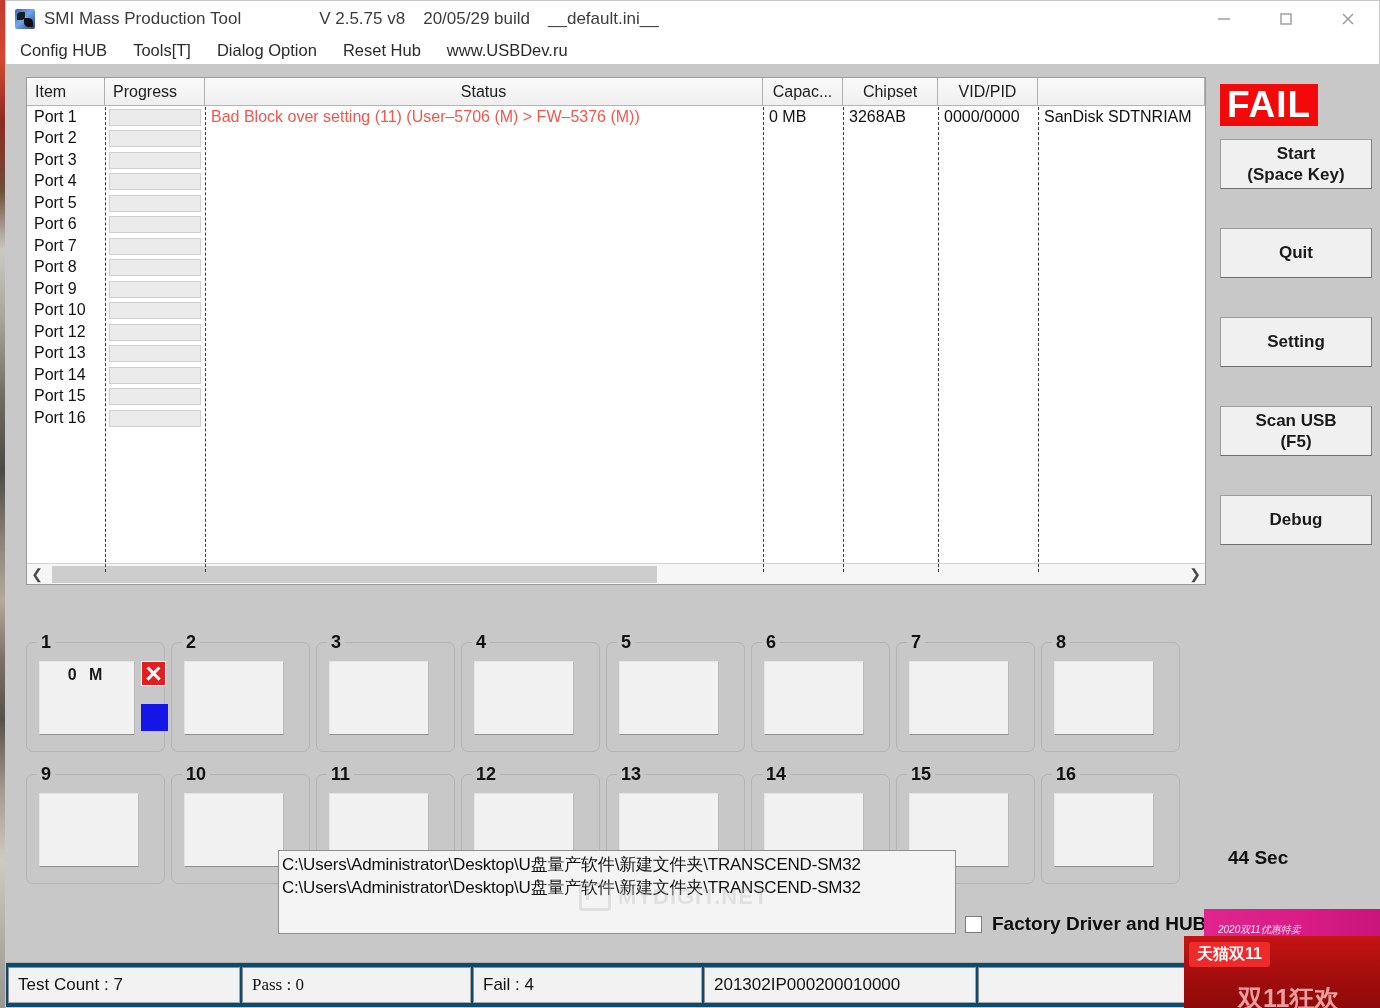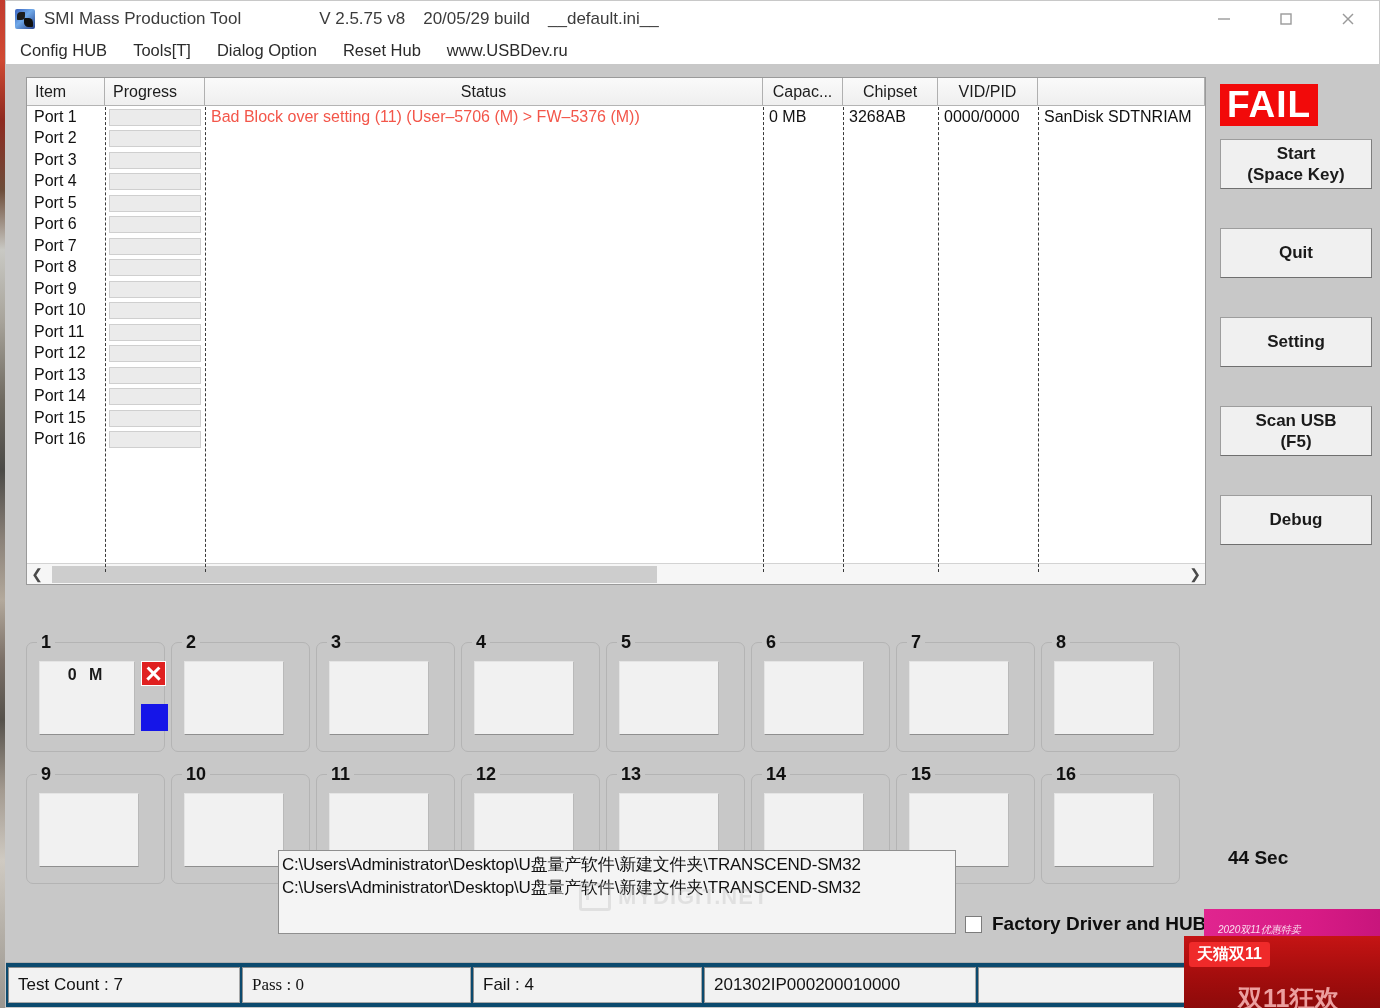--- a/index.html
+++ b/index.html
@@ -661,31 +661,20 @@
             <div class="lv-cell" style="width: 100px;">
               <div class="prog-box" style="width: 92px; margin-left: 4px;"></div>
             </div>
             <div class="lv-cell cell-status" style="width: 558px;"></div>
             <div class="lv-cell cell-plain" style="width: 80px;"></div>
             <div class="lv-cell cell-plain" style="width: 95px;"></div>
             <div class="lv-cell cell-plain" style="width: 100px;"></div>
             <div class="lv-cell cell-plain" style="width: 167px;"></div>
           </div>
           <div class="lv-row">
-            <div class="lv-cell cell-item" style="width: 78px;">Port 11</div>
-            <div class="lv-cell" style="width: 100px;">
-              <div class="prog-box" style="width: 92px; margin-left: 4px;"></div>
-            </div>
-            <div class="lv-cell cell-status" style="width: 558px;"></div>
-            <div class="lv-cell cell-plain" style="width: 80px;"></div>
-            <div class="lv-cell cell-plain" style="width: 95px;"></div>
-            <div class="lv-cell cell-plain" style="width: 100px;"></div>
-            <div class="lv-cell cell-plain" style="width: 167px;"></div>
-          </div>
-          <div class="lv-row">
             <div class="lv-cell cell-item" style="width: 78px;">Port 12</div>
             <div class="lv-cell" style="width: 100px;">
               <div class="prog-box" style="width: 92px; margin-left: 4px;"></div>
             </div>
             <div class="lv-cell cell-status" style="width: 558px;"></div>
             <div class="lv-cell cell-plain" style="width: 80px;"></div>
             <div class="lv-cell cell-plain" style="width: 95px;"></div>
             <div class="lv-cell cell-plain" style="width: 100px;"></div>
             <div class="lv-cell cell-plain" style="width: 167px;"></div>
           </div>

